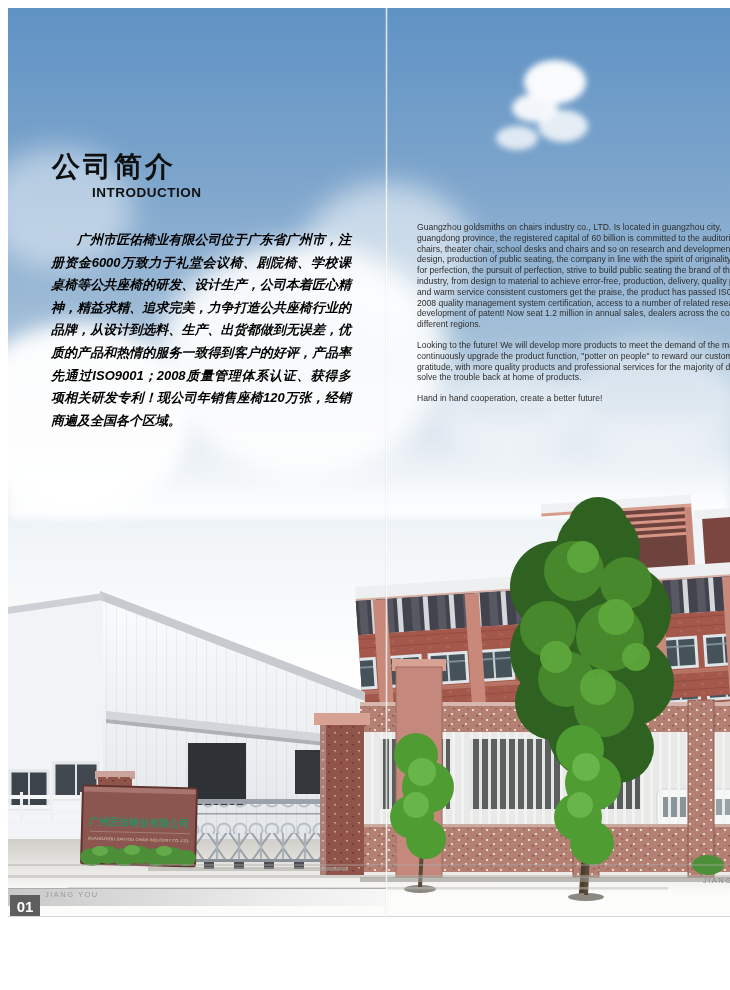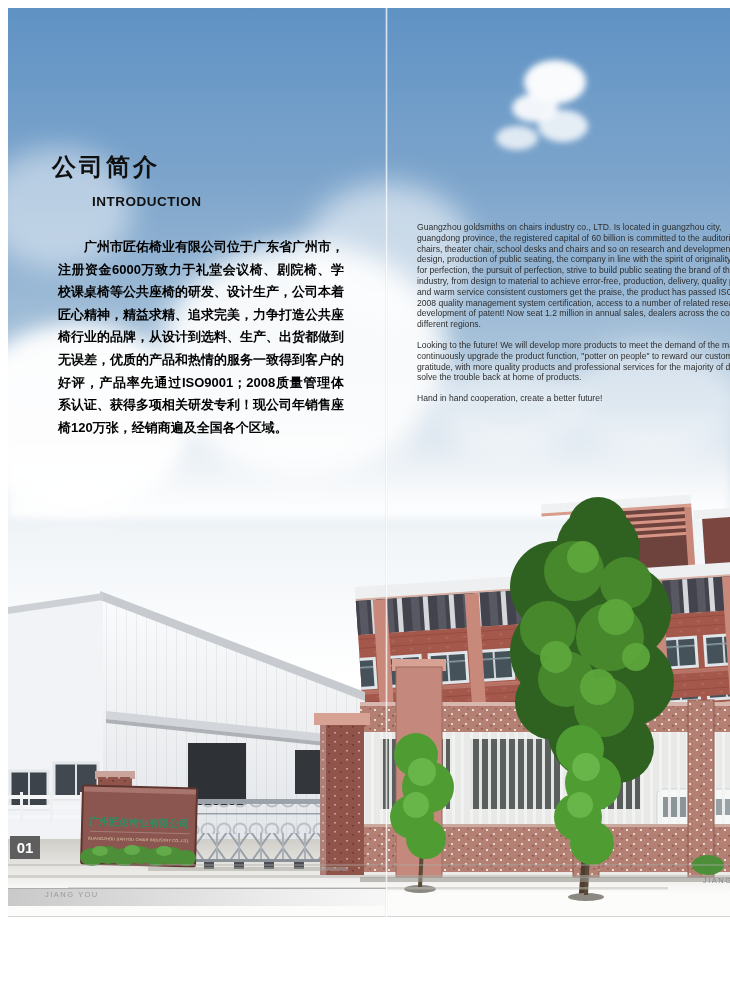--- a/index.html
+++ b/index.html
@@ -15,39 +15,39 @@
   .cloud-lw{left:-25px;top:140px;width:150px;height:120px;opacity:.45;filter:blur(14px);}
   .cloud-bl{left:-45px;top:315px;width:230px;height:190px;opacity:.97;filter:blur(10px);}
   .cloud-mid{left:150px;top:235px;width:290px;height:235px;opacity:.92;filter:blur(13px);}
   .cloud-mid2{left:295px;top:175px;width:170px;height:145px;opacity:.55;filter:blur(14px);}
   .cloud-r1{left:425px;top:355px;width:150px;height:95px;opacity:.55;filter:blur(13px);}
   .cloud-r2{left:555px;top:335px;width:180px;height:115px;opacity:.5;filter:blur(13px);}
   .haze{position:absolute;left:0;top:400px;width:722px;height:110px;filter:blur(4px);border-radius:0;
         background:linear-gradient(180deg,rgba(255,255,255,0),rgba(255,255,255,.95));}
 
   .title-block{position:absolute;left:44px;top:142px;color:#101010;}
-  .title-cn{font-size:24px;font-weight:bold;letter-spacing:3px;line-height:34px;margin:0;}
-  .title-en{font-size:13.5px;font-weight:bold;letter-spacing:.5px;margin-top:10px;padding-left:40px;}
+  .title-cn{font-size:28px;font-weight:bold;letter-spacing:3px;line-height:34px;margin:0;}
+  .title-en{font-size:13.5px;font-weight:bold;letter-spacing:.5px;margin-top:1px;padding-left:40px;}
 
   .cn-text{position:absolute;left:34px;top:212px;width:318px;font-size:13px;font-weight:bold;
            color:#000;line-height:22.6px;text-align:justify;}
-  .cn-text p{margin:16px;text-indent:2em;}
+  .cn-text p{margin:9px;text-indent:2em;font-style:italic;}
   .cn-text p.gap{margin-top:7px;}
 
   .en-text{position:absolute;left:409px;top:214px;width:348px;font-size:8.6px;color:#2e2e2e;
            line-height:10.8px;text-align:left;}
   .en-text p{margin:0 0 10px 0;}
 
   .photo{position:absolute;left:0;top:479px;width:722px;height:430px;}
 
   .fold-line{position:absolute;left:377px;top:0;width:3px;height:909px;
              background:linear-gradient(90deg,rgba(90,100,110,.10),rgba(255,255,255,.75),rgba(90,100,110,.05));}
   .footer-bar{position:absolute;left:0;top:880px;width:378px;height:17px;
               background:linear-gradient(90deg,#c9c9c9,#ececec 70%,#f7f7f7);border-top:1px solid #adadad;}
-  .page-num-box{position:absolute;left:2px;top:828px;width:30px;height:23px;background:#5e5e5e;
+  .page-num-box{position:absolute;left:2px;top:887px;width:30px;height:23px;background:#5e5e5e;
                 color:#ffffff;font-size:15px;font-weight:bold;text-align:center;line-height:23px;}
   .brand-left{position:absolute;left:37px;top:882px;font-size:7.5px;color:#9a9a9a;letter-spacing:1.5px;}
   .brand-right{position:absolute;left:695px;top:868px;font-size:7.5px;color:#8a8a8a;letter-spacing:1.5px;white-space:nowrap;}
   .page-bottom-line{position:absolute;left:0;top:908px;width:722px;height:1px;background:#d5d5d5;}
 </style>
 </head>
 <body>
 
 <div id="canvas">
   <div class="spread">

